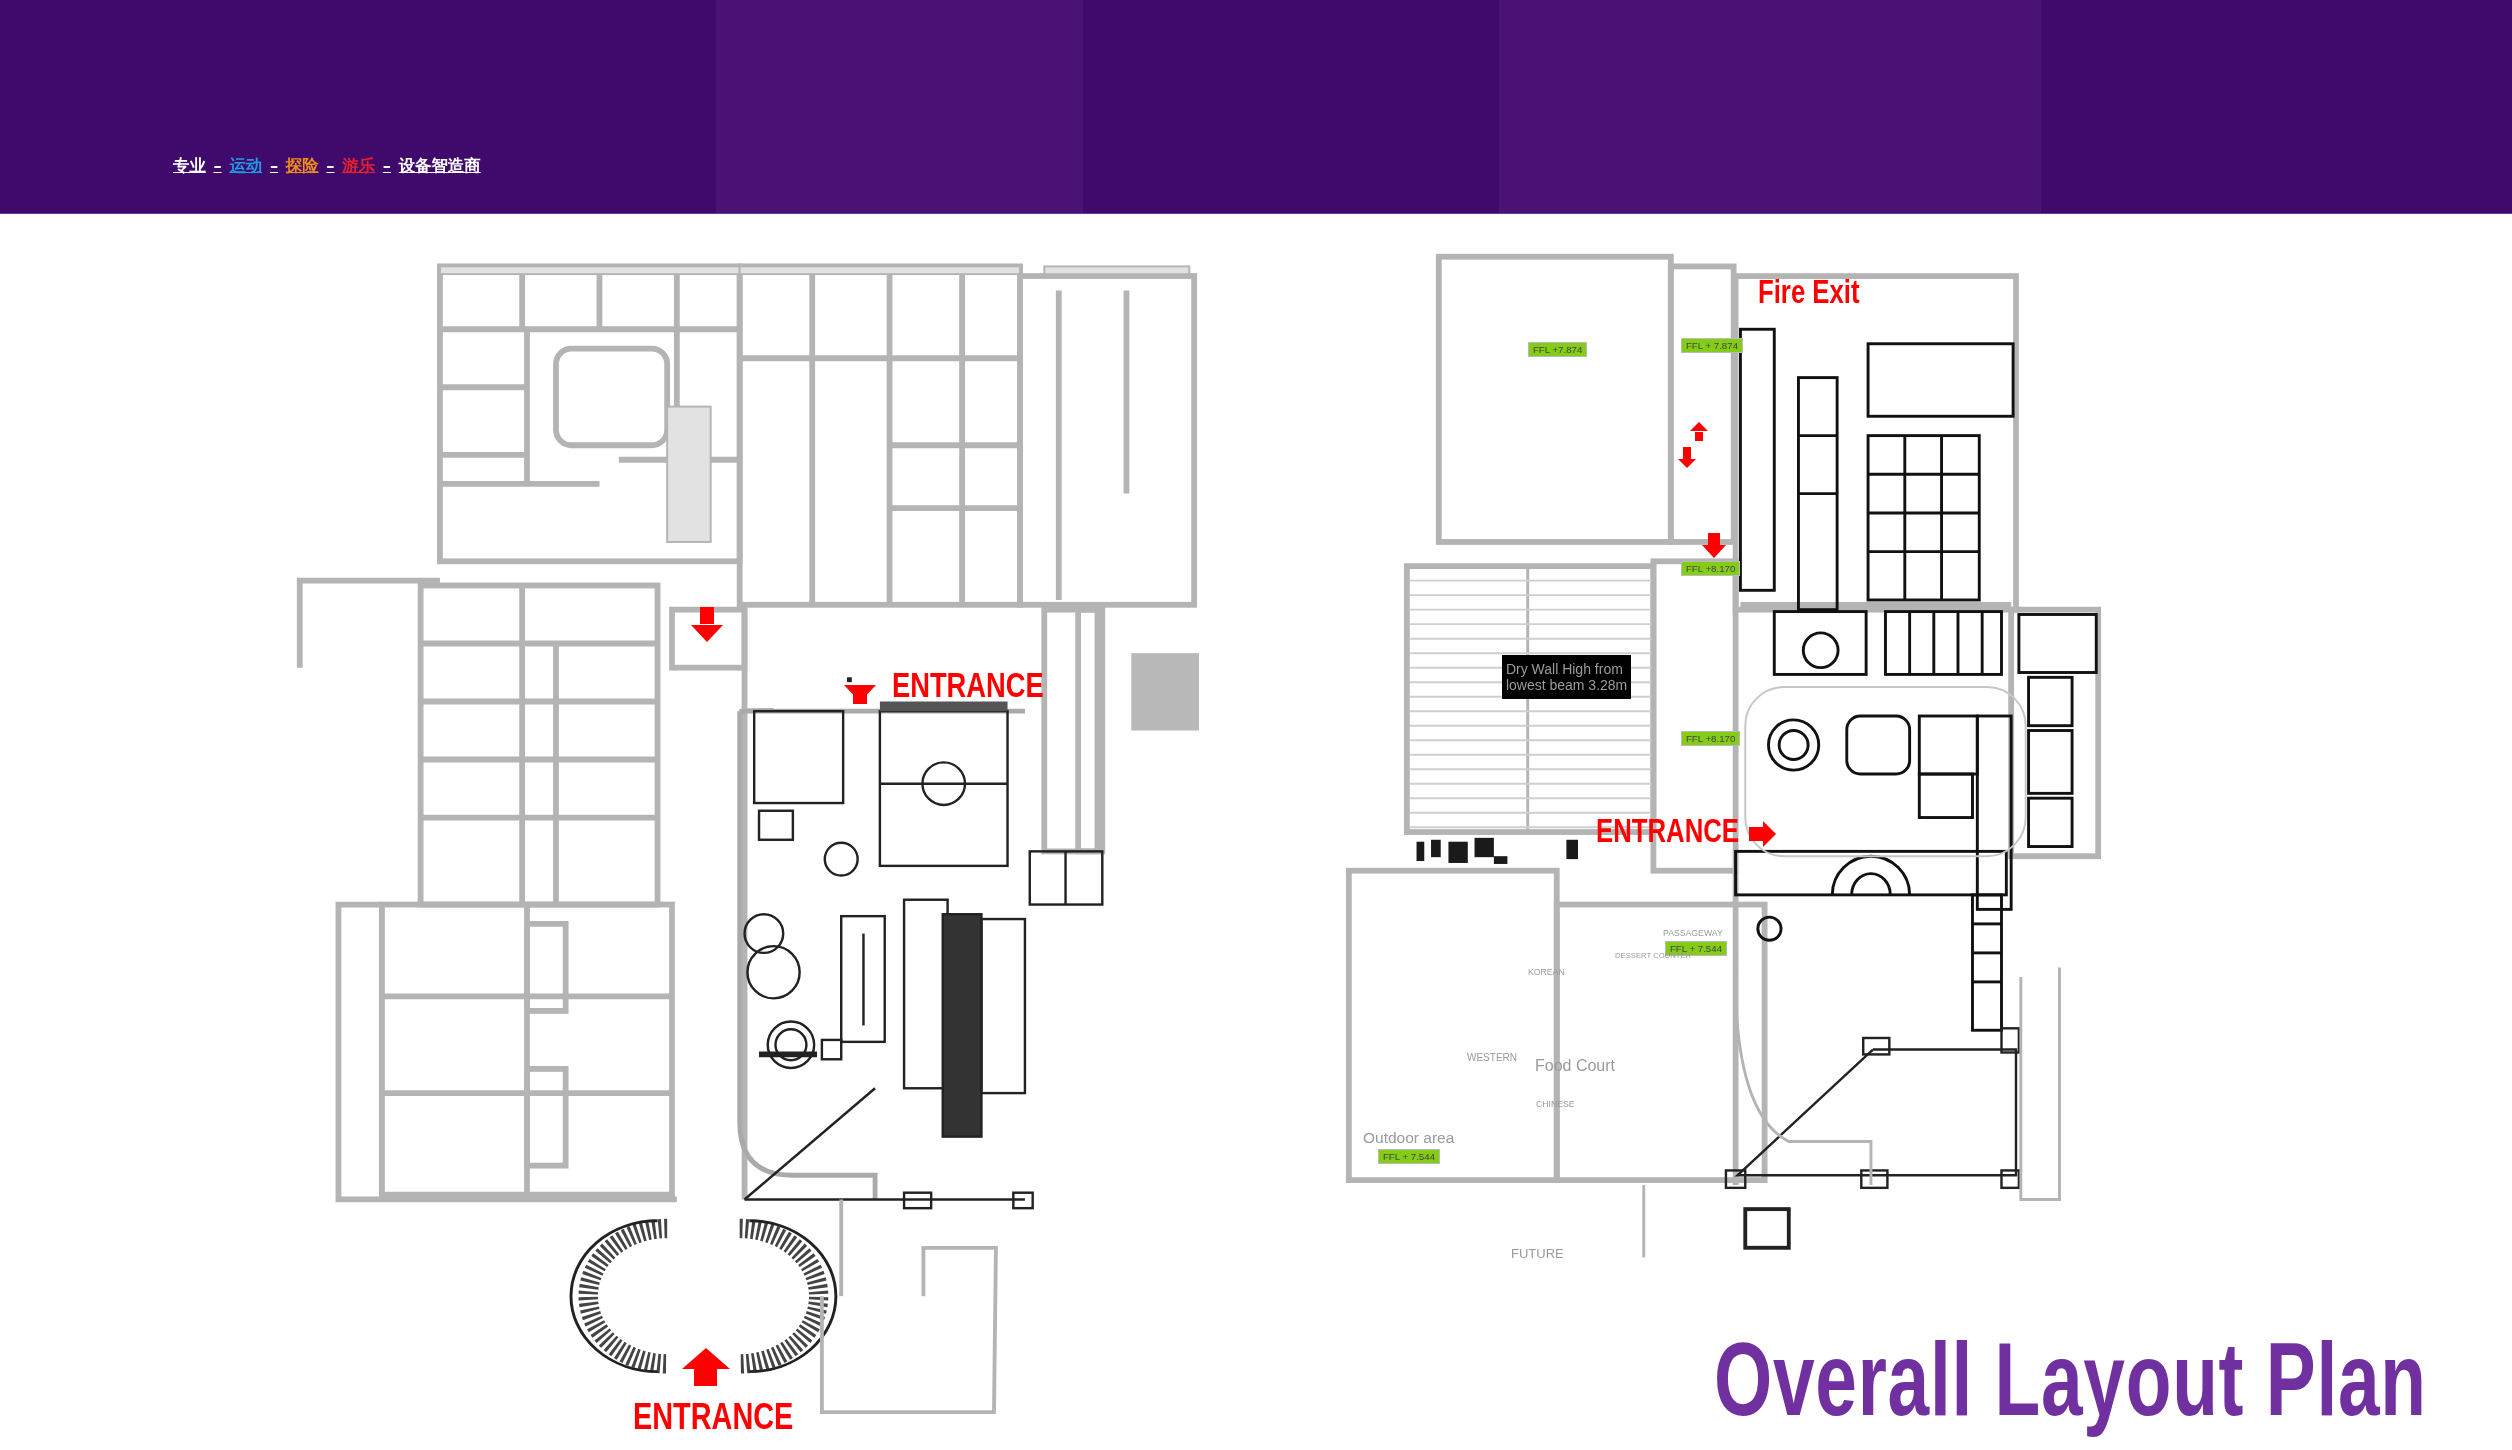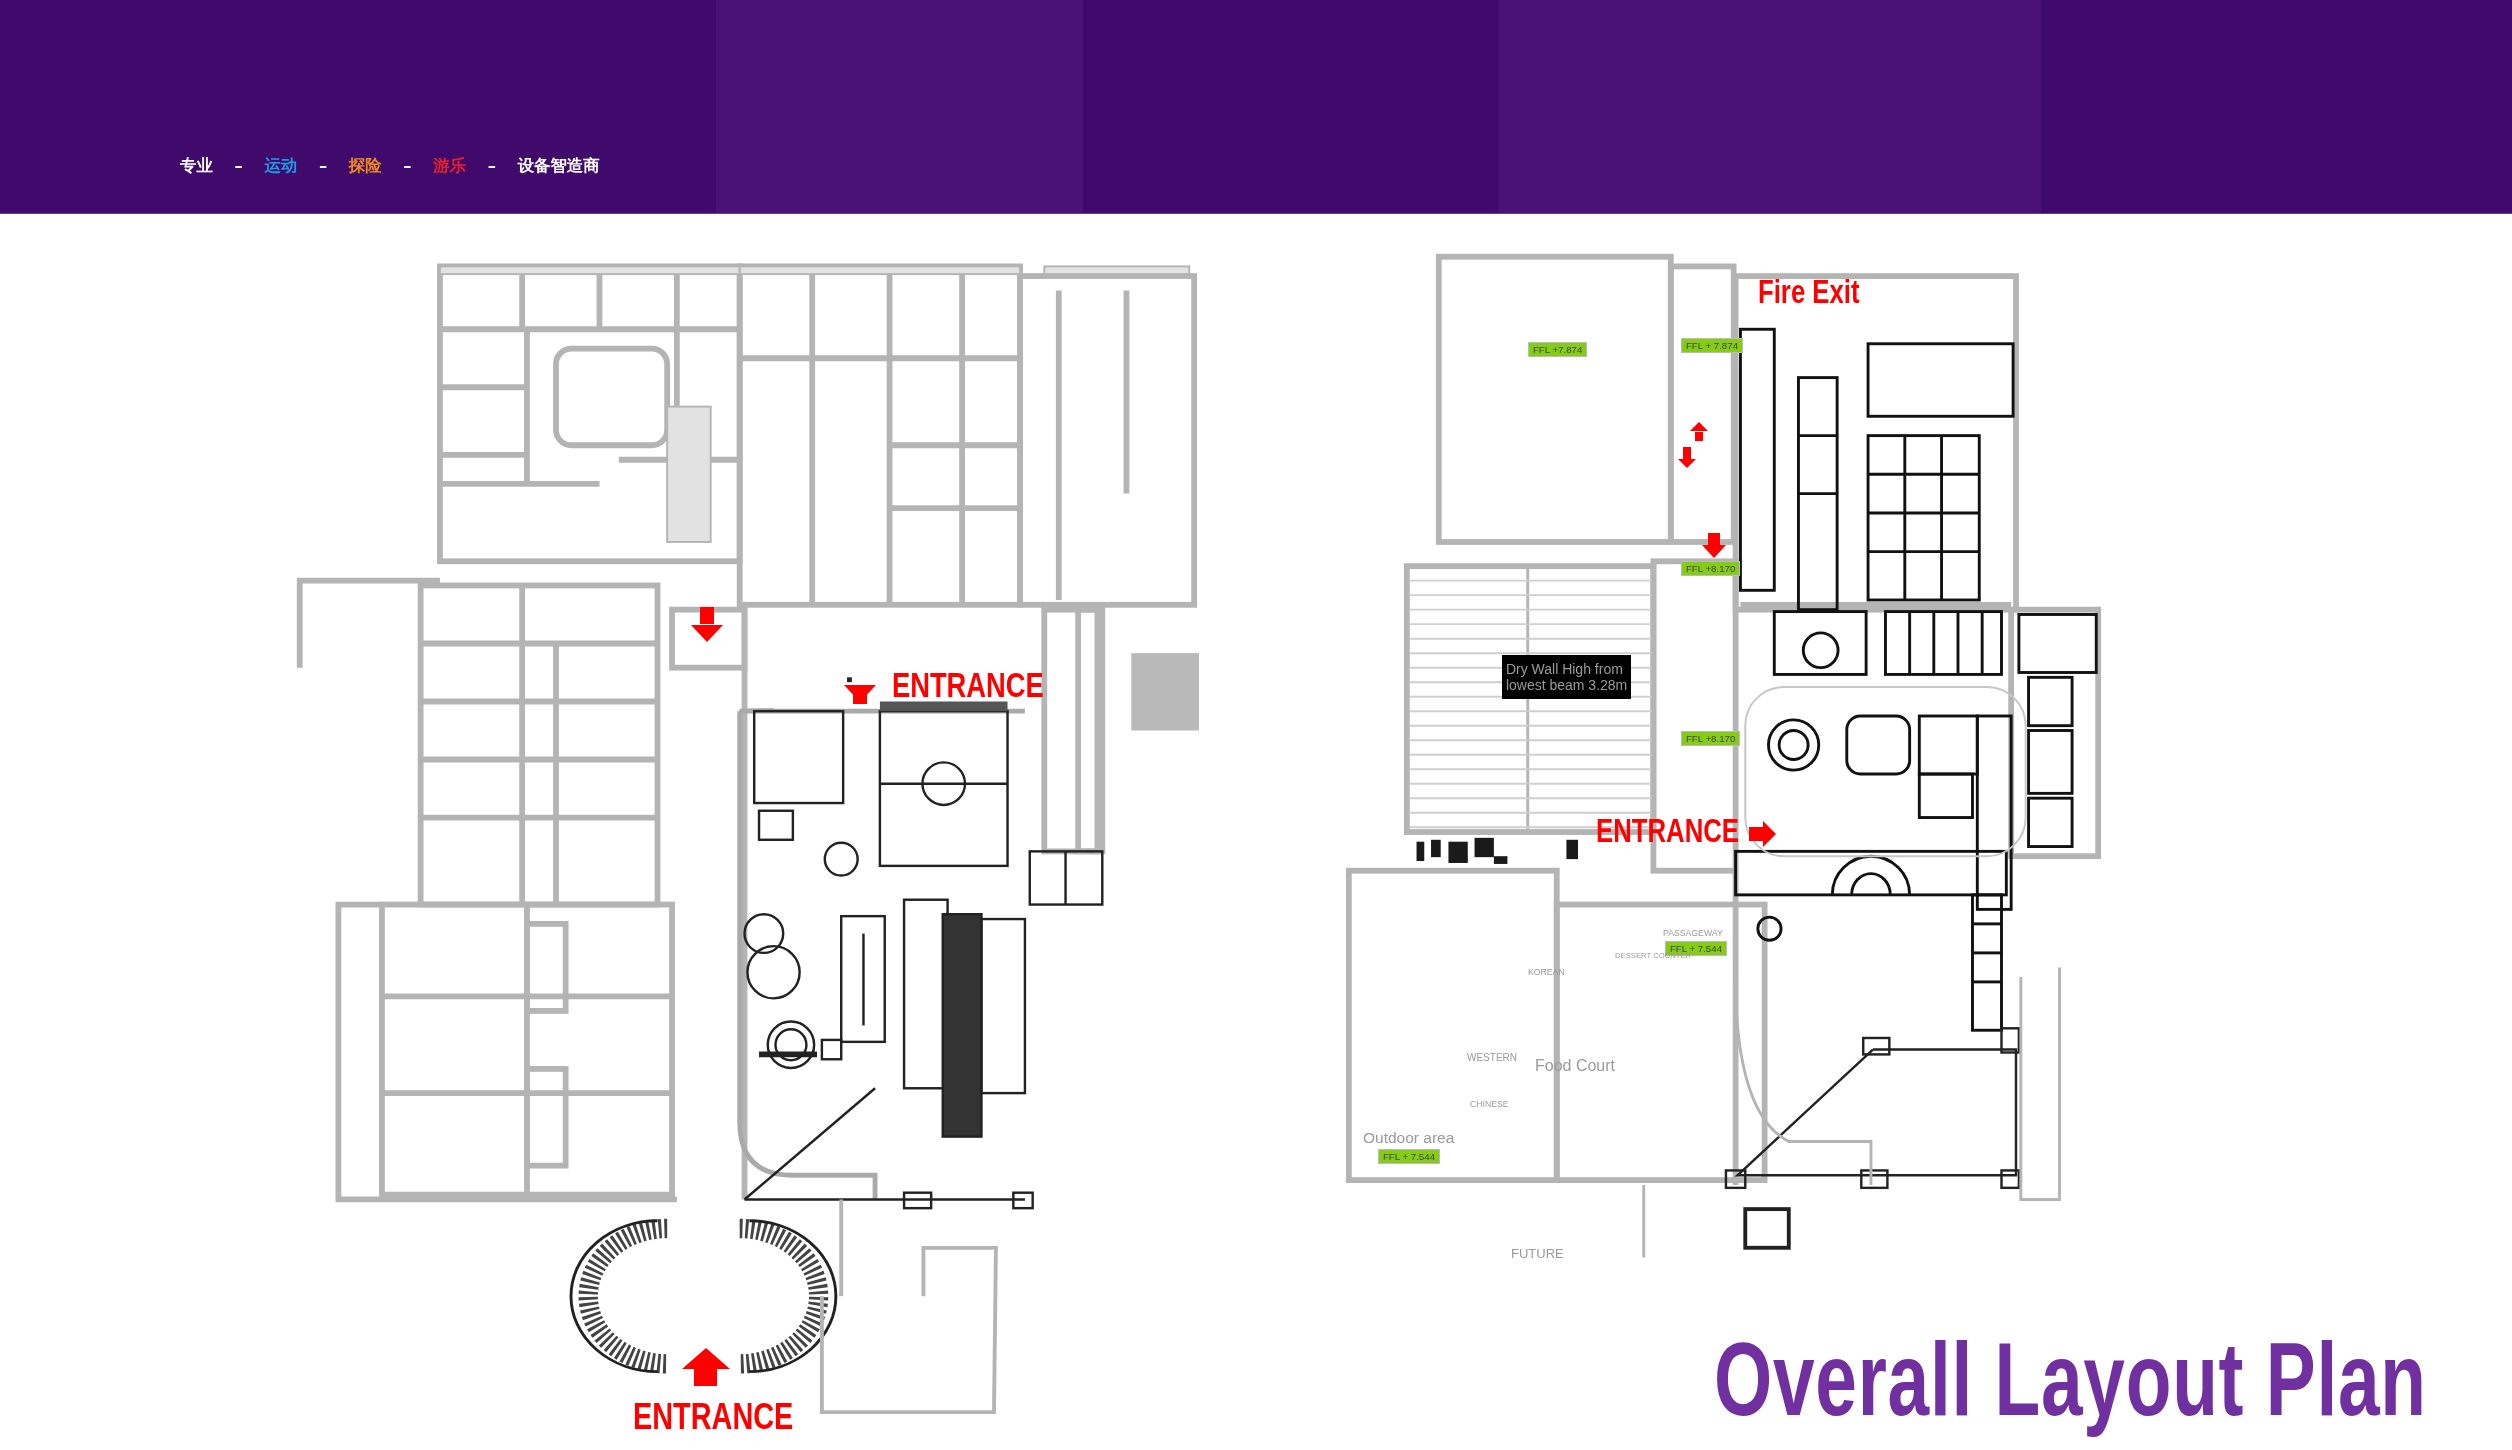--- a/index.html
+++ b/index.html
@@ -4,21 +4,21 @@
 <style>
   html, body { margin:0; padding:0; }
   body { width:2512px; height:1450px; position:relative; overflow:hidden; background:#ffffff; font-family:"Liberation Sans", sans-serif; }
   .header { position:absolute; left:0; top:0; width:2512px; height:213px; background:#3f0a6c; overflow:hidden; border-bottom:1.9px solid #6a3c92; }
   .band { position:absolute; top:0; height:213px; background:#4a1275; }
   .logo { position:absolute; left:85px; top:56px; width:483px; height:126px; }
   .logo-main { position:absolute; left:0; top:0; font-family:"DejaVu Sans", sans-serif; font-weight:bold; font-size:70px; color:#ffffff; letter-spacing:-1.9px; line-height:1; }
   .logo-reg { position:absolute; left:288px; top:1.9px; font-size:15.5px; color:#ffffff; }
   .logo-cn { position:absolute; left:302px; top:5.8px; font-family:"DejaVu Sans", sans-serif; font-weight:bold; font-size:56px; color:#ffffff; line-height:1; }
   .tagline { position:absolute; left:87px; top:97px; font-family:"DejaVu Sans", sans-serif; font-weight:bold; font-size:16.4px; color:#ffffff; white-space:nowrap; }
-  .tagline span { margin:0 8px; }
+  .tagline span { margin:0 1px;text-decoration:underline; }
   .url { position:absolute; right:89px; top:108px; font-family:"Liberation Sans", sans-serif; font-weight:bold; font-size:58px; color:#ffffff; line-height:1; }
   .plan { position:absolute; }
   .label-red { position:absolute; color:#ff0000; font-family:"Liberation Sans", sans-serif; font-weight:bold; transform:scaleX(0.78); transform-origin:left top; line-height:1; white-space:nowrap; }
   .title { position:absolute; left:1714px; top:1327px; font-family:"Liberation Sans", sans-serif; font-weight:bold; font-size:104px; color:#7030a0; transform:scaleX(0.72); transform-origin:left top; line-height:1; white-space:nowrap; letter-spacing:1px; }
   .cad-text { position:absolute; font-family:"Liberation Sans", sans-serif; color:#9a9a9a; line-height:1.15; white-space:nowrap; }
   .ffl { position:absolute; font-family:"Liberation Sans", sans-serif; font-size:9.7px; color:#444; border:1px solid #bbb; background:#84cc16; padding:1px 3.9px; white-space:nowrap; }
 </style>
 </head>
 <body>
 
@@ -289,17 +289,17 @@
 <span class="ffl" style="left:1681px;top:731px;">FFL +8.170</span>
 <span class="ffl" style="left:1665px;top:941px;">FFL + 7.544</span>
 <span class="ffl" style="left:1378px;top:1149px;">FFL + 7.544</span>
 
 <span class="cad-text" style="left:1663px;top:928px;font-size:8.7px;">PASSAGEWAY</span>
 <span class="cad-text" style="left:1535px;top:1057px;font-size:16px;">Food Court</span>
 <span class="cad-text" style="left:1363px;top:1129px;font-size:15.5px;">Outdoor area</span>
 <span class="cad-text" style="left:1528px;top:967px;font-size:8.7px;">KOREAN</span>
 <span class="cad-text" style="left:1567px;top:952px;font-size:7.7px;padding-left:48px;">DESSERT COUNTER</span>
 <span class="cad-text" style="left:1467px;top:1052px;font-size:10px;">WESTERN</span>
-<span class="cad-text" style="left:1470px;top:1099px;font-size:8.7px;">CHINESE</span>
+<span class="cad-text" style="left:1536px;top:1099px;font-size:8.7px;">CHINESE</span>
 <span class="cad-text" style="left:1511px;top:1247px;font-size:13px;">FUTURE</span>
 
 <div class="title">Overall Layout Plan</div>
 
 
 </body></html>

